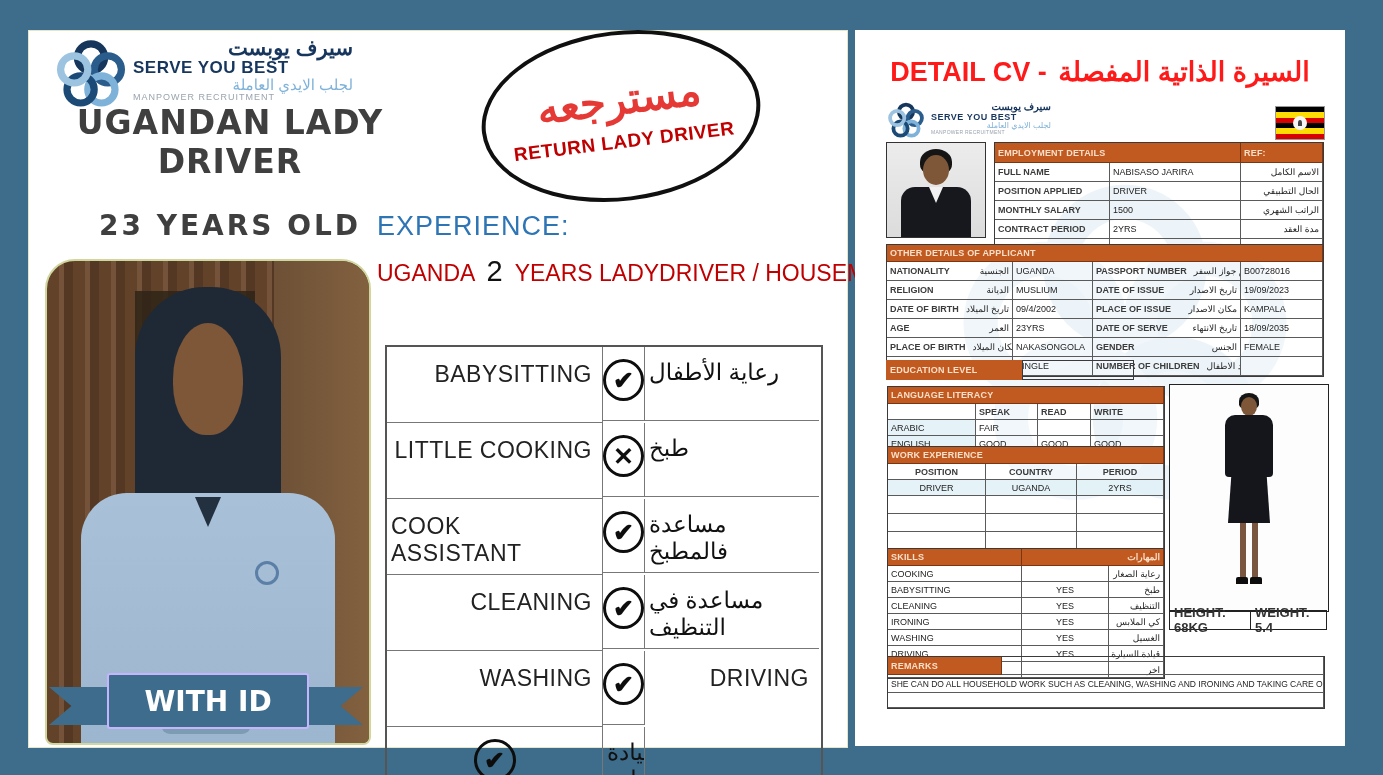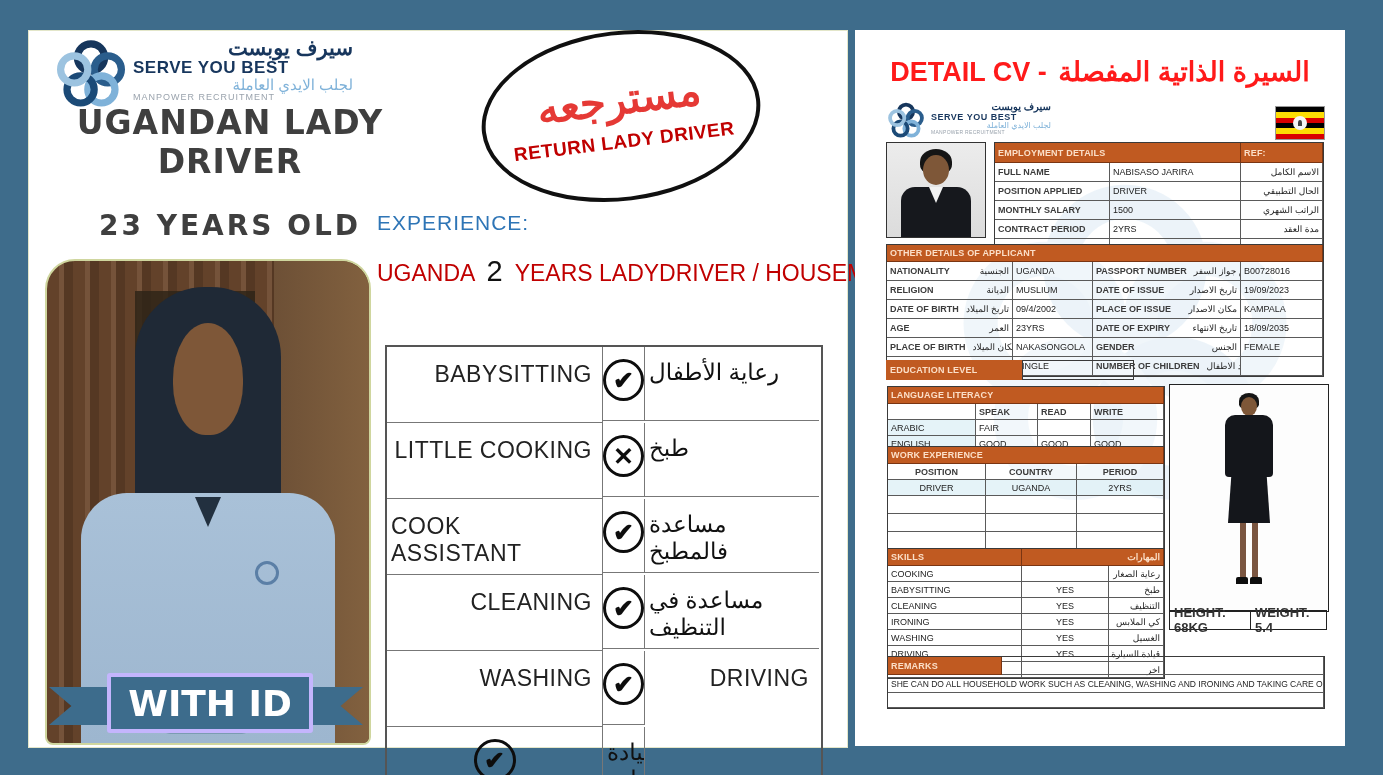--- a/index.html
+++ b/index.html
@@ -16,40 +16,40 @@
   .brand-en{font-size:17px;font-weight:bold;color:#17365D;letter-spacing:0.5px;}
   .brand-ar2{font-size:15px;color:#7FB2D9;direction:rtl;}
   .brand-en2{font-size:9px;color:#9aa3ad;letter-spacing:1px;}
   .headline{width:402px;text-align:center;color:#3f3f3f;font-family:"DejaVu Sans",sans-serif;font-weight:800;}
   #poster-title{left:0;top:72px;font-size:33px;letter-spacing:1px;}
   #poster-name{left:0;top:114px;font-size:47px;letter-spacing:10px;}
   #poster-age{left:0;top:178px;font-size:28px;letter-spacing:3px;}
   #stamp{left:452px;top:0px;width:272px;height:162px;border:4px solid #101010;border-radius:50%;transform:rotate(-7deg);display:flex;flex-direction:column;align-items:center;justify-content:center;}
   #stamp .ar{font-size:42px;color:#E53935;font-weight:bold;direction:rtl;line-height:1;}
   #stamp .en{font-size:19px;color:#C00000;font-weight:bold;margin-top:10px;letter-spacing:0.5px;}
-  #exp-label{left:348px;top:180px;font-size:21px;color:#2E75B6;letter-spacing:1px;}
+  #exp-label{left:348px;top:180px;font-size:27px;color:#2E75B6;letter-spacing:1px;}
   #exp-line{left:348px;top:224px;font-size:23px;color:#C00000;white-space:nowrap;}
   #exp-line .yrs{color:#111;font-size:29px;font-weight:500;}
 
   
   #portrait{left:16px;top:228px;width:322px;height:482px;border:2px solid #cfd69e;border-radius:30px 30px 8px 8px;overflow:hidden;background:repeating-linear-gradient(90deg,#63422a 0 12px,#75533a 12px 17px,#553823 17px 26px);}
   #portrait .panel-dark{position:absolute;left:88px;top:30px;width:120px;height:250px;background:#2f2418;opacity:.85;}
   #portrait .panel-right{position:absolute;right:0;top:0;width:95px;height:100%;background:linear-gradient(90deg,#6d5036,#82613f);}
   #portrait .hijab{position:absolute;left:88px;top:26px;width:146px;height:310px;background:#1f2936;border-radius:70px 70px 46px 46px;}
   #portrait .face{position:absolute;left:126px;top:62px;width:70px;height:112px;background:#7e5738;border-radius:50% 50% 46% 46%;}
   #portrait .shirt{position:absolute;left:34px;top:232px;width:254px;height:250px;background:linear-gradient(180deg,#a9c1d8,#9db6cf);border-radius:46px 46px 0 0;}
   #portrait .collar{position:absolute;left:148px;top:236px;width:26px;height:30px;background:#22303f;clip-path:polygon(0 0,100% 0,50% 100%);}
   #portrait .chest-logo{position:absolute;left:208px;top:300px;width:18px;height:18px;border:3px solid #5b7fa6;border-radius:50%;}
 
   
   #ribbon{left:20px;top:642px;width:314px;height:58px;}
   #ribbon .wing{position:absolute;top:14px;width:112px;height:38px;background:#3D6C8C;}
   #ribbon .wing.l{left:0;clip-path:polygon(0 0,100% 0,100% 100%,0 100%,20% 50%);}
   #ribbon .wing.r{right:0;clip-path:polygon(0 0,100% 0,80% 50%,100% 100%,0 100%);}
-  #ribbon .box{position:absolute;left:58px;top:0;width:198px;height:52px;background:#3D6C8C;border:4px solid #c4b5fd;border-radius:3px;display:flex;align-items:center;justify-content:center;color:#fff;font-size:36px;font-weight:bold;font-family:"DejaVu Sans",sans-serif;}
+  #ribbon .box{position:absolute;left:58px;top:0;width:198px;height:52px;background:#3D6C8C;border:2px solid #c4b5fd;border-radius:3px;display:flex;align-items:center;justify-content:center;color:#fff;font-size:28px;font-weight:bold;font-family:"DejaVu Sans",sans-serif;}
   #ribbon .fold{position:absolute;left:112px;top:52px;width:90px;height:9px;background:#7b9cb2;border-radius:0 0 10px 10px;}
 
   
   #lskills{left:356px;top:314px;width:434px;border:2px solid #555;display:grid;grid-template-columns:216px 42px 174px;}
   #lskills>div{border-right:1.5px solid #777;border-bottom:1.5px solid #777;height:61px;display:flex;align-items:flex-start;overflow:hidden;}
   #lskills>div:nth-child(3n){border-right:none;}
   #lskills>div:nth-last-child(-n+3){border-bottom:none;}
   #lskills .en{justify-content:flex-end;padding:14px 10px 0 4px;font-size:23px;color:#222;letter-spacing:0.5px;}
   #lskills .mk{justify-content:center;padding-top:12px;}
   #lskills .ar{direction:rtl;text-align:left;justify-content:flex-start;flex-direction:row-reverse;padding:12px 8px 0 4px;font-size:23px;color:#111;}
@@ -312,21 +312,21 @@
           <span class="a">مكان الاصدار</span>
         </div>
       <div>KAMPALA</div>
 
       <div class="pair">
           <span class="lbl">AGE</span>
           <span class="a">العمر</span>
         </div>
       <div>23YRS</div>
       <div class="pair">
-          <span class="lbl">DATE OF EXPIRY</span>
+          <span class="lbl">DATE OF SERVE</span>
           <span class="a">تاريخ الانتهاء</span>
         </div>
       <div>18/09/2035</div>
 
       <div class="pair">
           <span class="lbl">PLACE OF BIRTH</span>
           <span class="a">مكان الميلاد</span>
         </div>
       <div>NAKASONGOLA</div>
       <div class="pair">

